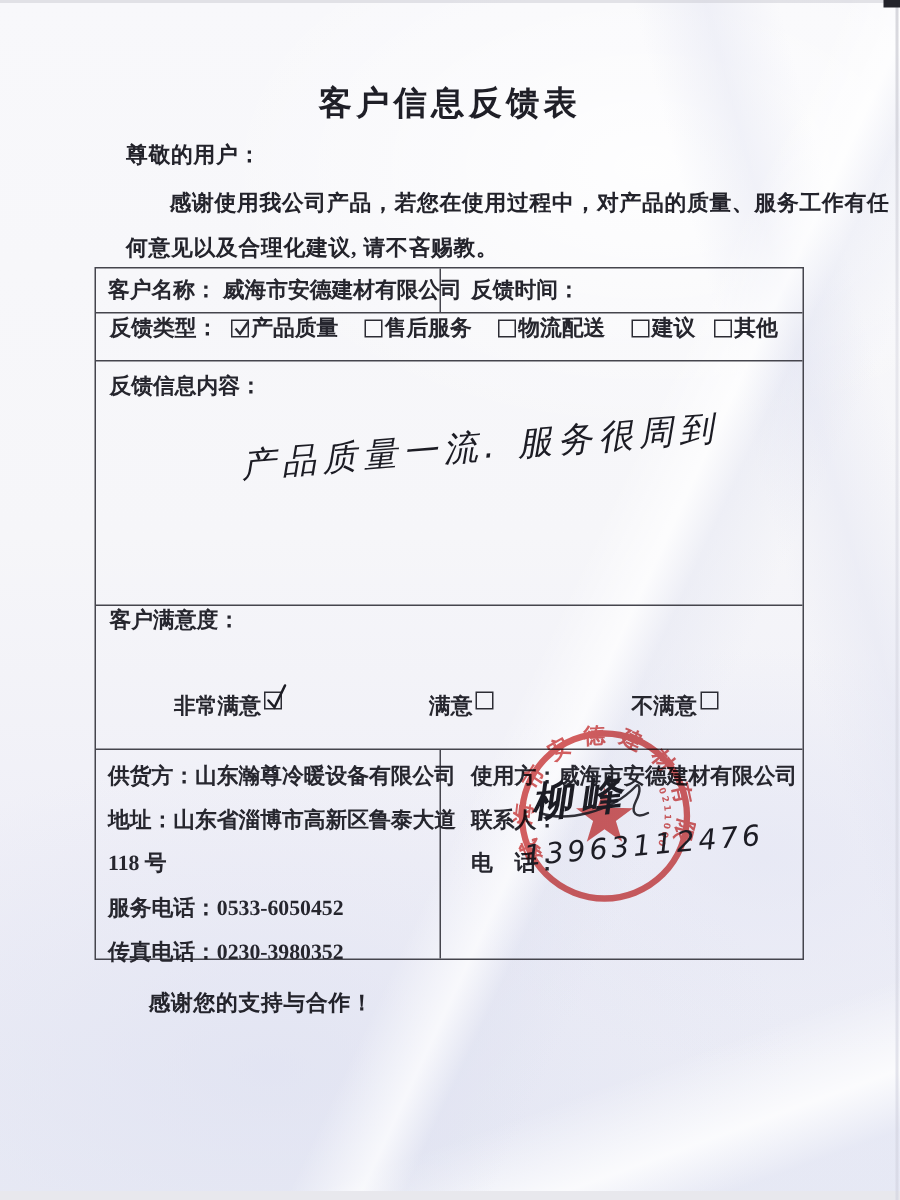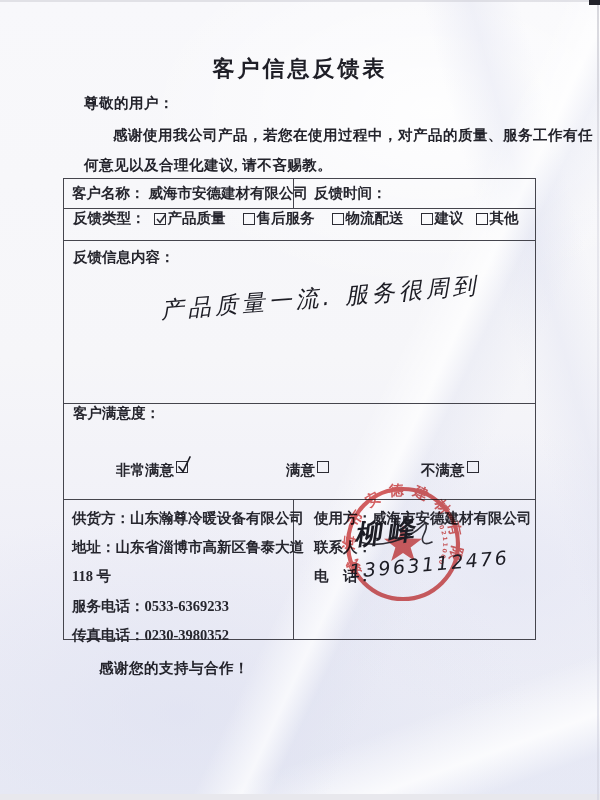--- a/index.html
+++ b/index.html
@@ -166,21 +166,21 @@
         <span>不满意</span>
         <span class="cb after"></span>
       </span>
     </div>
 
     <div class="row row5">
       <div class="cell-left cell5" style="display:block;">
         <div class="line">供货方：山东瀚尊冷暖设备有限公司</div>
         <div class="line">地址：山东省淄博市高新区鲁泰大道</div>
         <div class="line">118 号</div>
-        <div class="line">服务电话：0533-6369233</div>
+        <div class="line">服务电话：0533-6050452</div>
         <div class="line">传真电话：0230-3980352</div>
       </div>
       <div class="cell-right cell5">
         <div class="line">使用方：威海市安德建材有限公司</div>
         <div class="line">联系人：</div>
         <div class="line">电　话：</div>
       </div>
     </div>
   </div>
 

